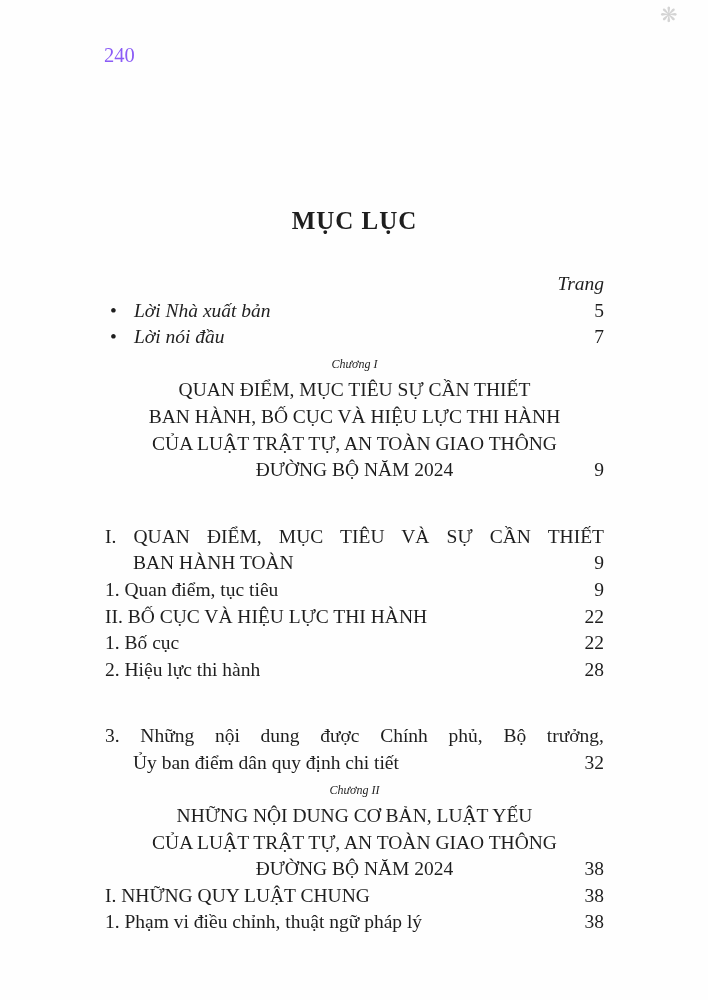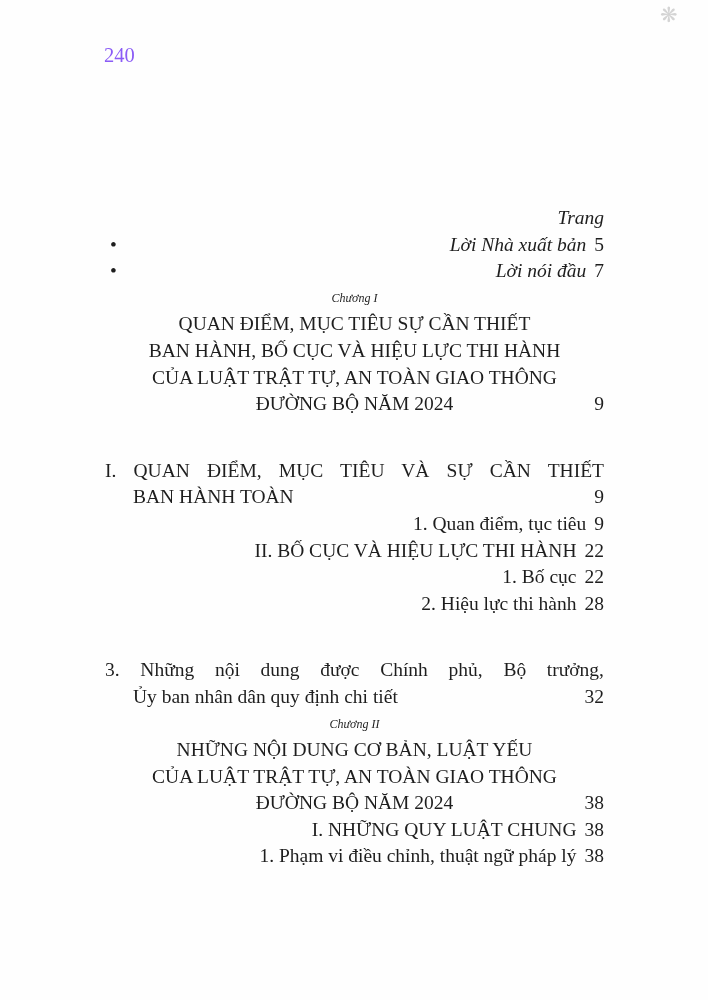--- a/index.html
+++ b/index.html
@@ -39,21 +39,21 @@
     font-size: 25px;
     line-height: 32px;
     letter-spacing: 1px;
     margin-bottom: 34px;
   }
   .trang-row {
     text-align: right;
     font-style: italic;
   }
   .row { display: flex; justify-content: space-between; align-items: flex-end; }
-  .row .lbl { flex: 1; text-align: right; }
+  .row .lbl { flex: 1; }
   .pg { white-space: nowrap; padding-left: 8px; }
   .bullet-marker {
     display: inline-block;
     width: 29px;
     padding-left: 5px;
     font-style: normal;
   }
   .italic { font-style: italic; }
   .chuong {
     text-align: center;
@@ -77,20 +77,21 @@
   .cont { padding-left: 28px; padding-right: 40px; }
 </style>
 </head>
 <body>
 
 <div class="page-number">240</div>
 <div class="corner-icon">❋</div>
 
 <div class="content">
 
+  <div class="toc-title">MỤC LỤC</div>
 
   <div class="trang-row">Trang</div>
 
   <div class="row">
     <span class="bullet-marker">•</span>
     <span class="lbl italic">Lời Nhà xuất bản</span>
     <span class="pg">5</span>
   </div>
   <div class="row">
     <span class="bullet-marker">•</span>
@@ -131,21 +132,21 @@
     <span class="pg">22</span>
   </div>
 
   <div class="row">
     <span class="lbl">2. Hiệu lực thi hành</span>
     <span class="pg">28</span>
   </div>
 
   <div class="two-line">
     <div class="just">3. Những nội dung được Chính phủ, Bộ trưởng,</div>
-    <div class="cont">Ủy ban nhân dân quy định chi tiết</div>
+    <div class="cont">Ủy ban điểm dân quy định chi tiết</div>
     <div class="pg-abs">32</div>
   </div>
 
   <div class="chuong">Chương II</div>
   <div>
     <div class="ct-line">NHỮNG NỘI DUNG CƠ BẢN, LUẬT YẾU</div>
     <div class="ct-line">CỦA LUẬT TRẬT TỰ, AN TOÀN GIAO THÔNG</div>
     <div class="ct-line rel">
       <span>ĐƯỜNG BỘ NĂM 2024</span>
       <span class="pg-abs">38</span>

